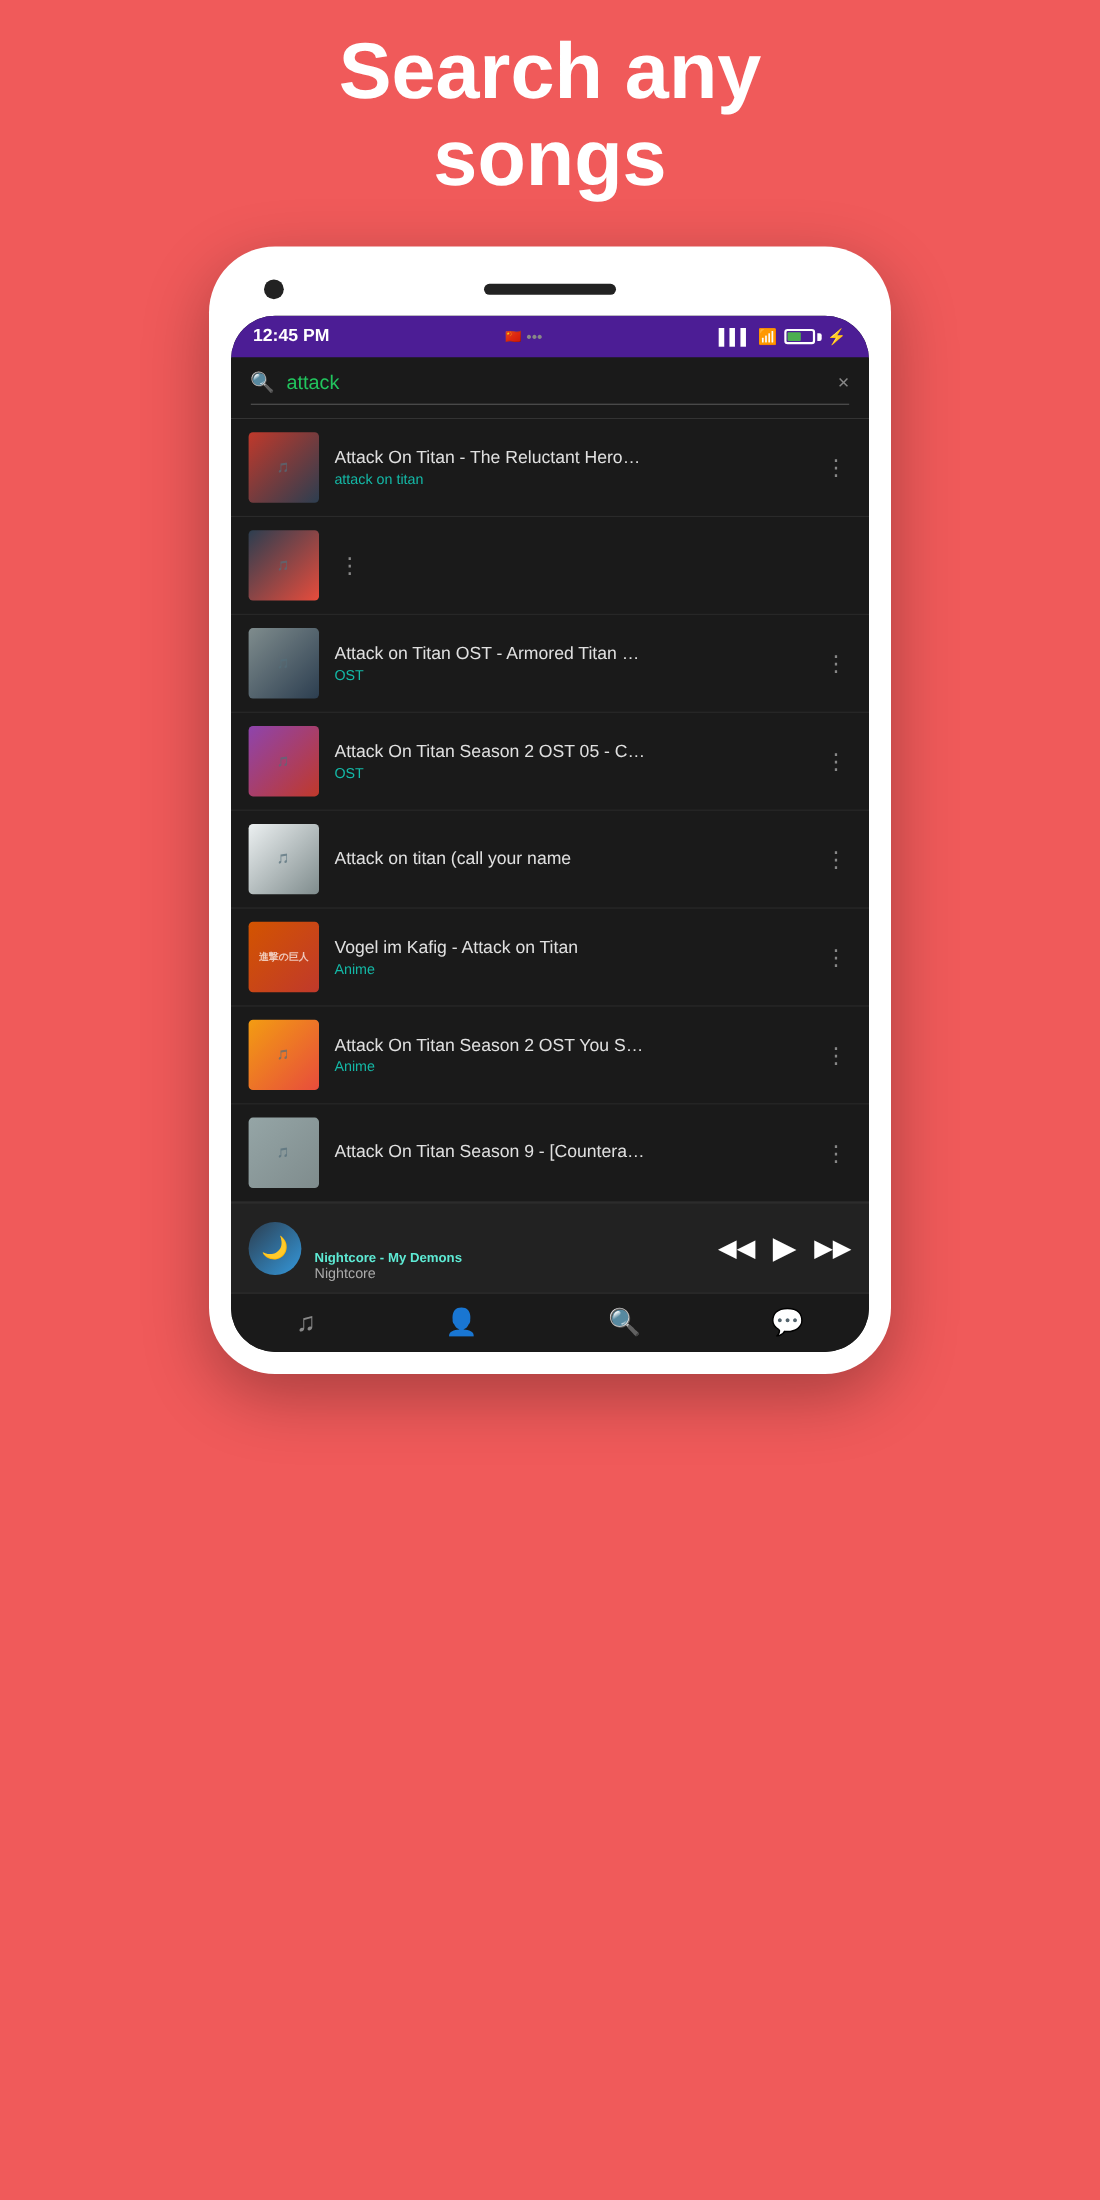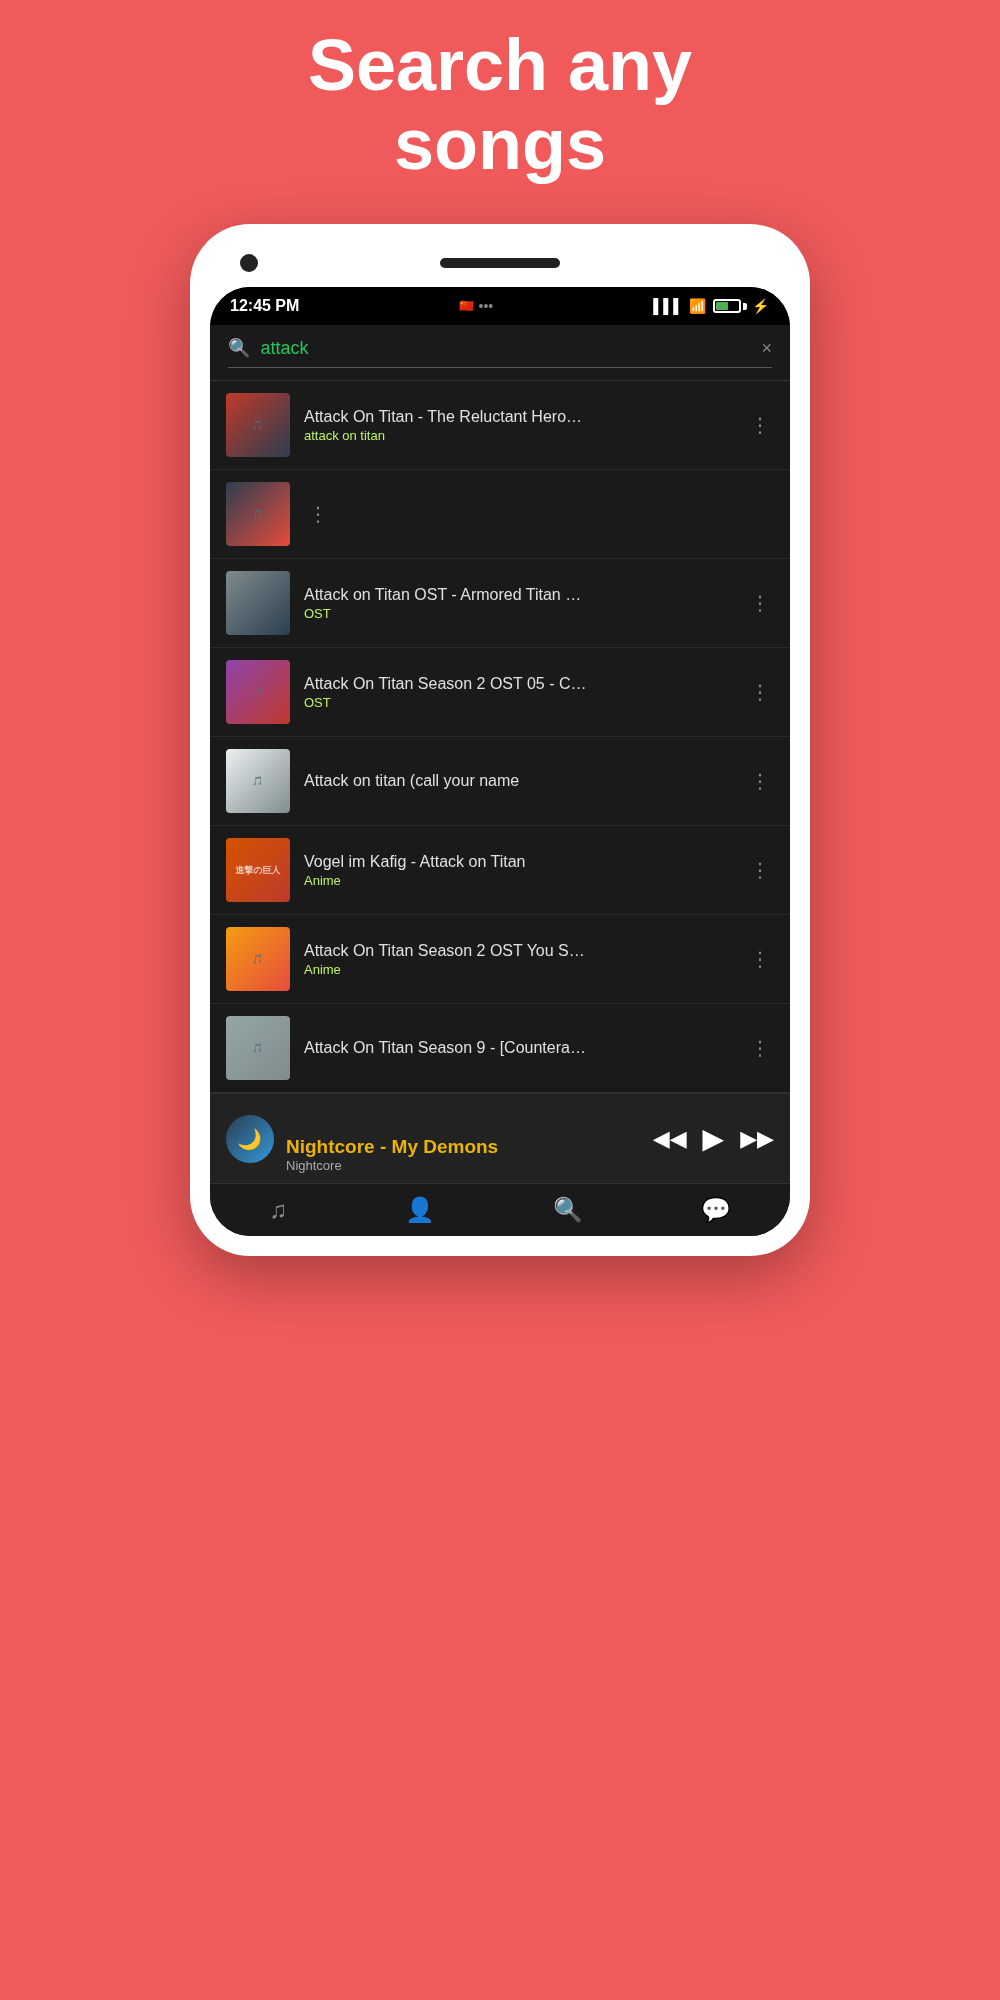--- a/index.html
+++ b/index.html
@@ -60,22 +60,21 @@
       border-radius: 40px;
       overflow: hidden;
       width: 100%;
     }
 
     .status-bar {
       display: flex;
       justify-content: space-between;
       align-items: center;
       padding: 10px 20px;
-      background: #000000;
-      text-decoration: underline;
+      background: #4c1d95;
     }
 
     .status-time {
       color: white;
       font-size: 16px;
       font-weight: bold;
     }
 
     .status-icons {
       display: flex;
@@ -198,21 +197,21 @@
     .song-title {
       color: #e0e0e0;
       font-size: 16px;
       font-weight: 500;
       white-space: nowrap;
       overflow: hidden;
       text-overflow: ellipsis;
     }
 
     .song-subtitle {
-      color: #bef264;
+      color: #14b8a6;
       font-size: 13px;
       margin-top: 2px;
     }
 
     .song-menu {
       color: #888;
       font-size: 20px;
       cursor: pointer;
       padding: 0 4px;
     }
@@ -236,22 +235,22 @@
       align-items: center;
       justify-content: center;
       font-size: 20px;
     }
 
     .np-info {
       flex: 1;
     }
 
     .np-title {
-      color: #eab308;
-      font-size: 19px;
+      color: #5eead4;
+      font-size: 12px;
       font-weight: bold;
       margin-top: 32px;
     }
 
     .np-artist {
       color: #aaa;
       font-size: 13px;
     }
 
     .np-controls {

